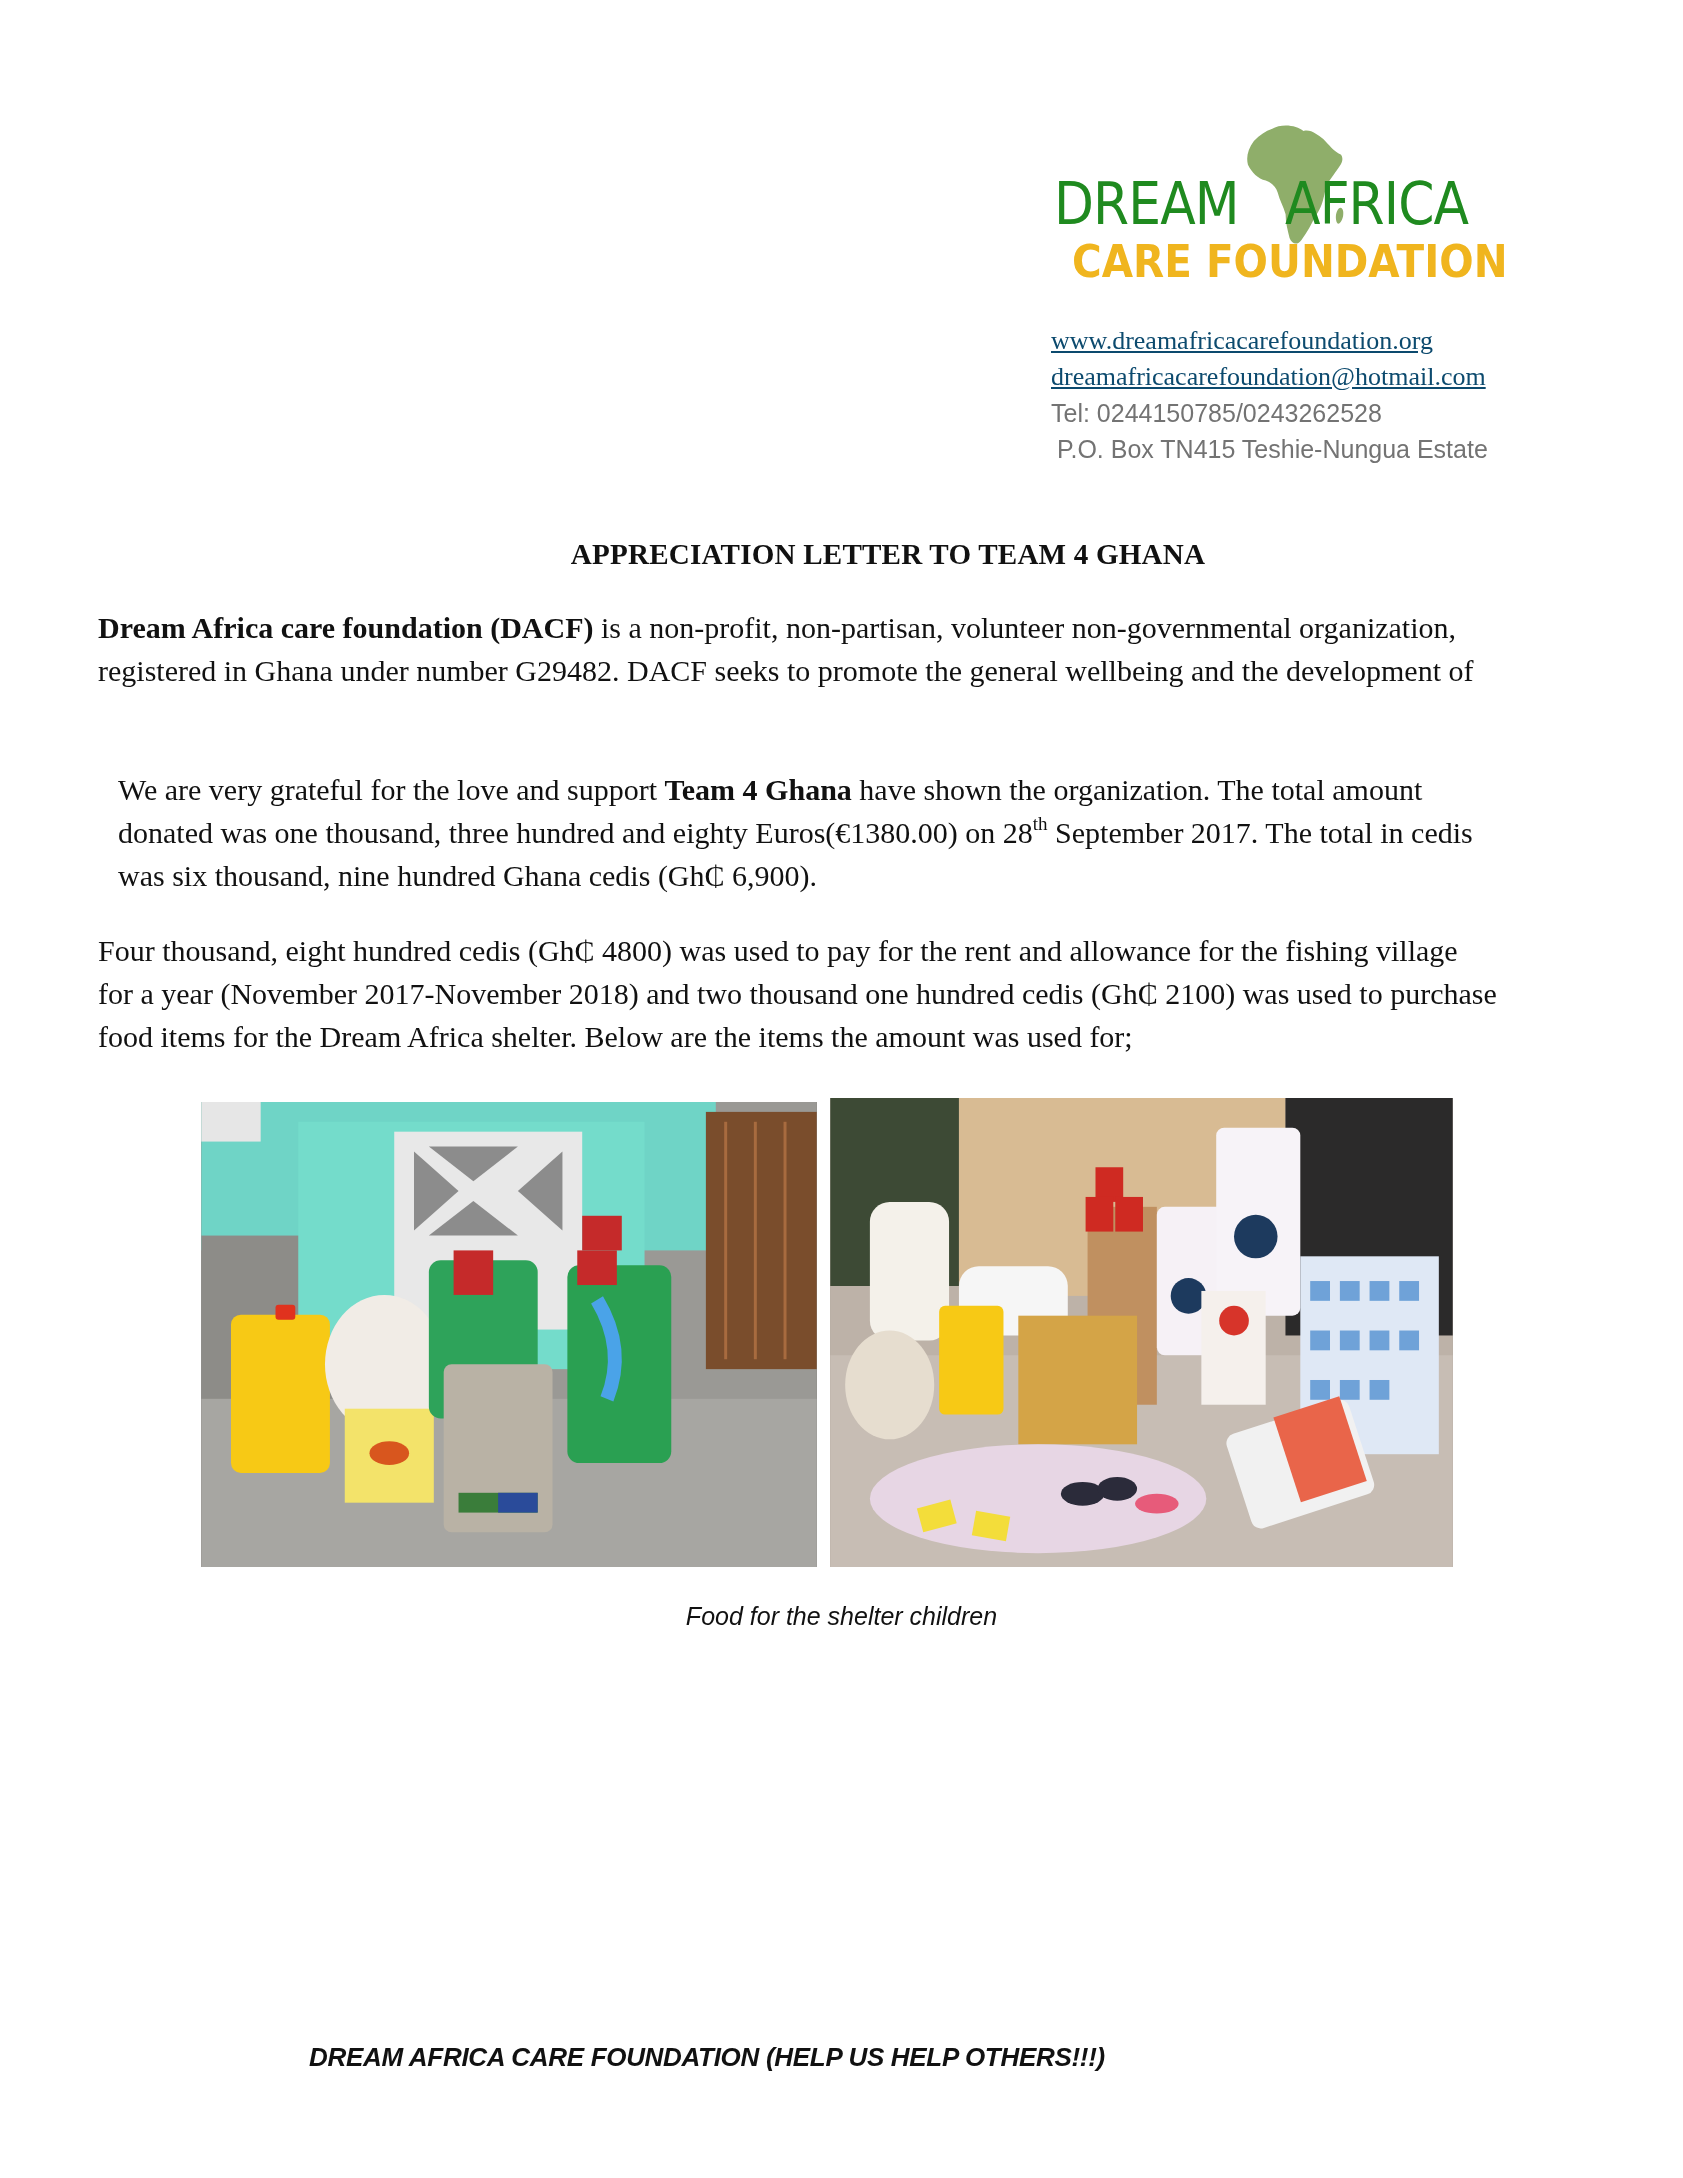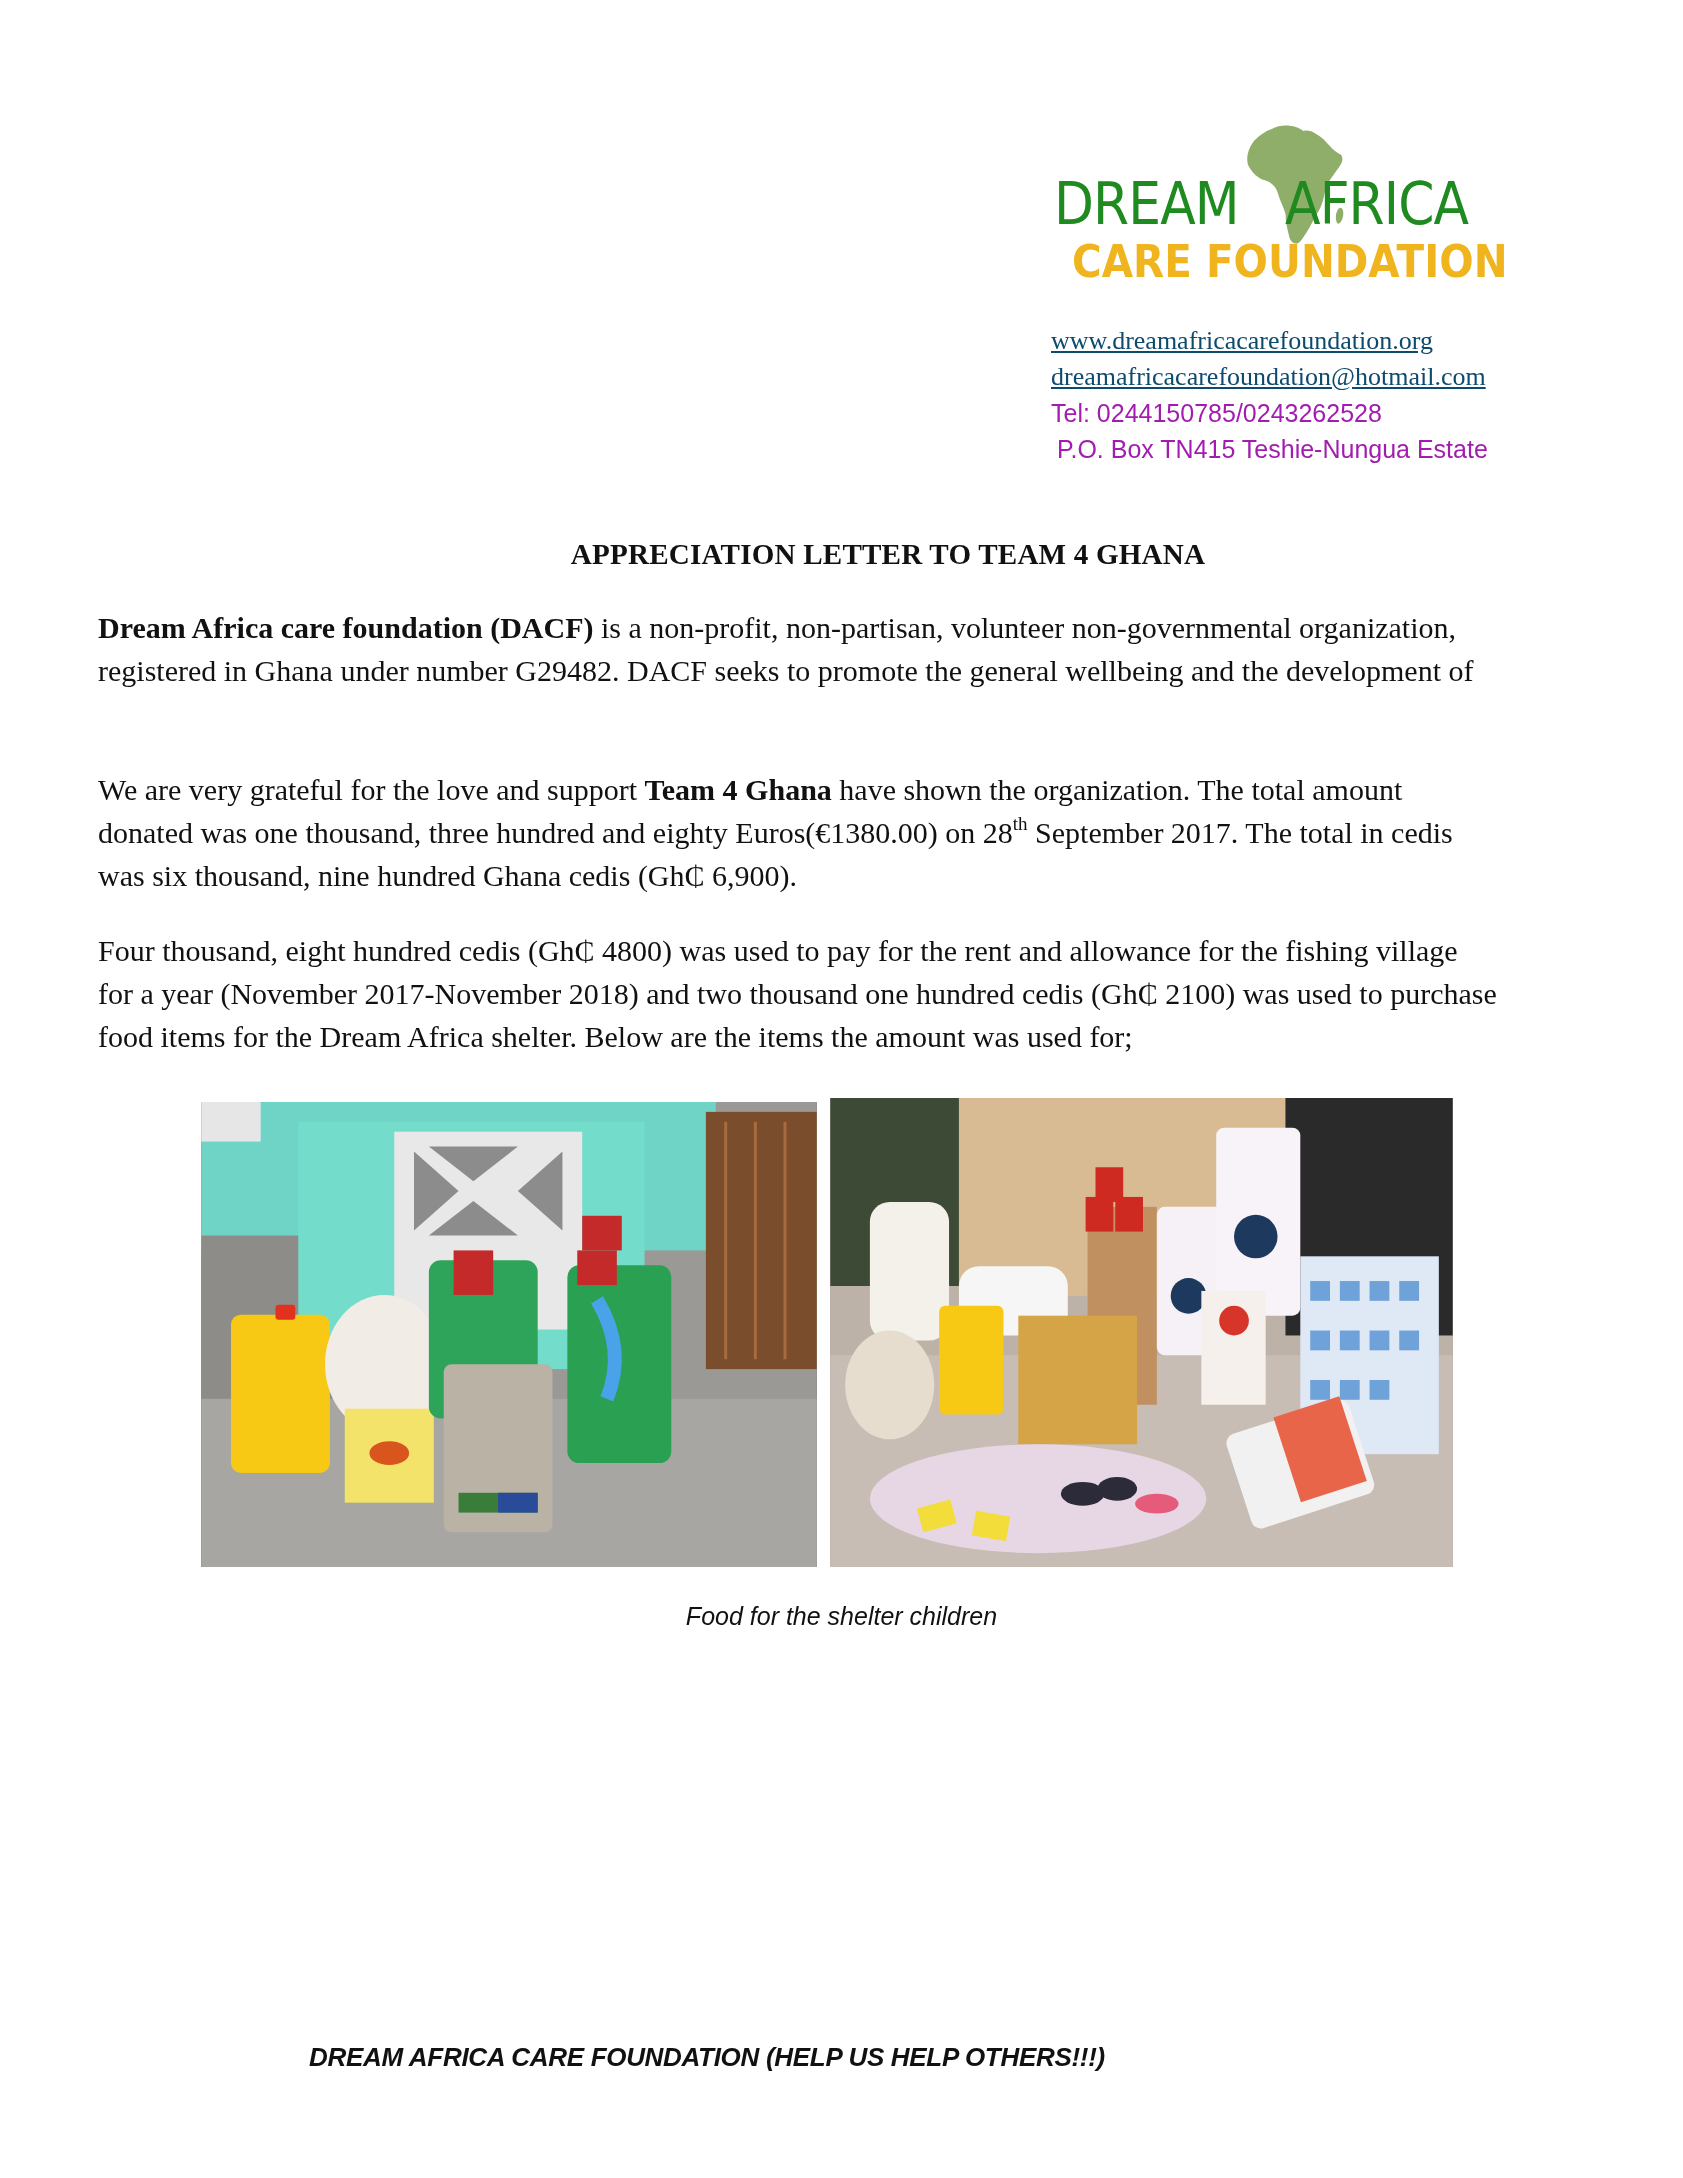--- a/index.html
+++ b/index.html
@@ -28,21 +28,21 @@
     .logo .care {
       position: absolute; left: 23px; top: 123px;
       font-family: "DejaVu Sans", "Liberation Sans", sans-serif; font-weight: bold;
       font-size: 44px; color: #f0b51e; line-height: 1; letter-spacing: 0px;
       transform: scaleX(0.92); transform-origin: left top; white-space: nowrap;
     }
 
     
     .contact { left: 1051px; top: 323px; font-size: 26px; line-height: 36px; }
     .contact a { color: #0c4a6e; text-decoration: underline; display: block; font-family: "Liberation Serif", serif; }
-    .contact .sans { font-family: "Liberation Sans", "DejaVu Sans", sans-serif; font-size: 25px; color: #a21caf; display: block; }
+    .contact .sans { font-family: "Liberation Sans", "DejaVu Sans", sans-serif; font-size: 25px; color: #737373; display: block; }
     .contact .po { padding-left: 6px; }
 
     
     .heading {
       left: 0; width: 1683px; top: 537px; text-align: center;
       font-weight: bold; font-size: 30px; text-decoration: underline;
       text-decoration-thickness: 2px; text-underline-offset: 4px;
       letter-spacing: 0.2px;
       padding-left: 47px;
     }
@@ -50,21 +50,21 @@
 
     
     .para {
       left: 98px; width: 1544px; font-size: 30px; line-height: 43px;
       white-space: nowrap;
     }
     .para .line { display: block; }
     .para b { font-weight: bold; }
     .para sup { font-size: 19px; line-height: 0; position: relative; top: -2px; }
     .p1 { top: 606px; }
-    .p2 { top: 768px; }
+    .p2 { top: 768px; margin-left: 20px; }
     .p3 { top: 929px; }
 
     
     .photo { overflow: hidden; }
     .photo1 { left: 201px; top: 1102px; width: 616px; height: 465px; background: #8a8a88; }
     .photo2 { left: 830px; top: 1098px; width: 623px; height: 469px; background: #b5aca3; }
 
     .caption {
       left: 0; width: 1683px; top: 1602px; text-align: center;
       font-family: "Liberation Sans", "DejaVu Sans", sans-serif; font-style: italic;

